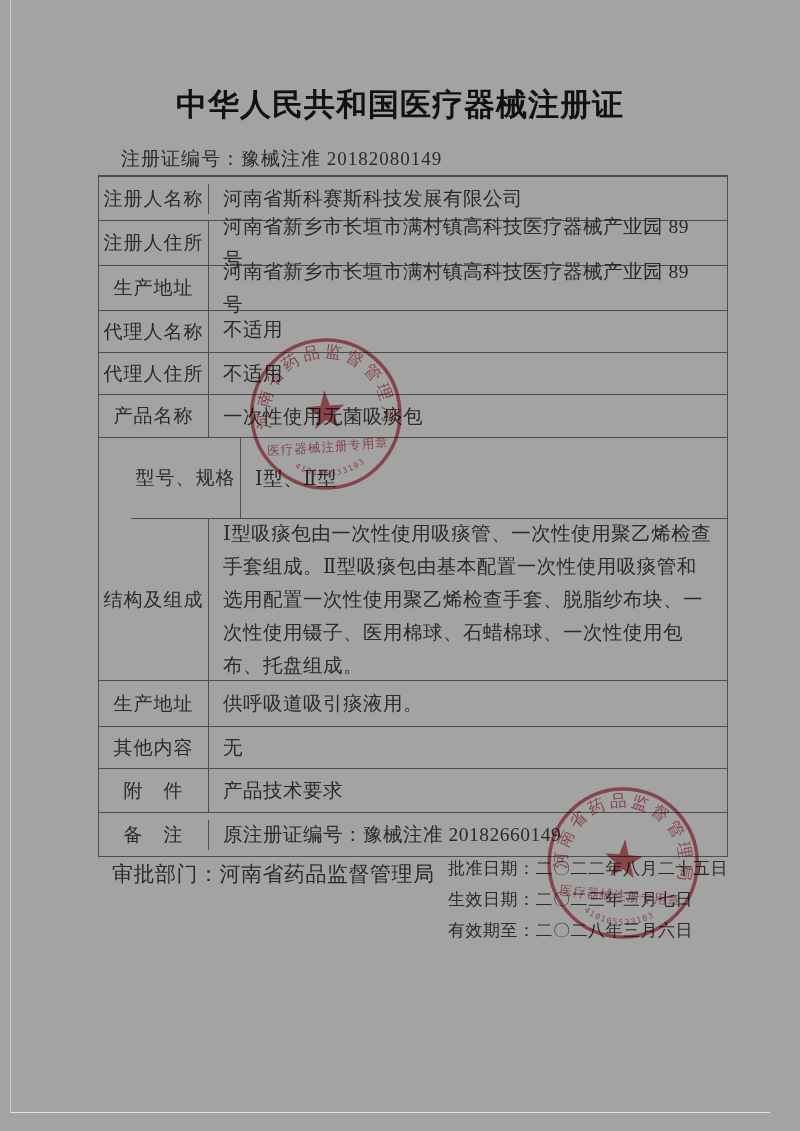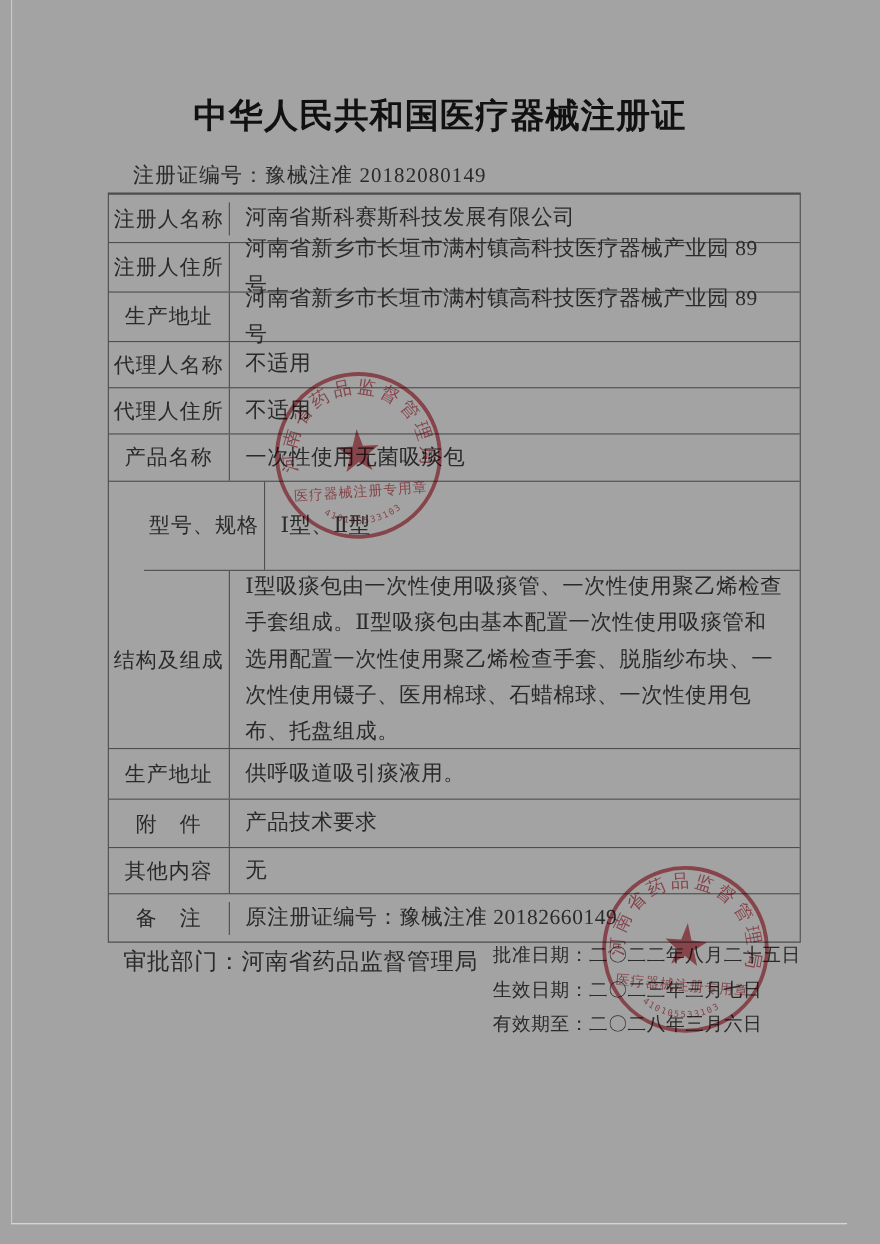--- a/index.html
+++ b/index.html
@@ -87,28 +87,28 @@
   <div class="trow" style="height: 162px;">
     <div class="cell label">结构及组成</div>
     <div class="cell value">Ⅰ型吸痰包由一次性使用吸痰管、一次性使用聚乙烯检查手套组成。Ⅱ型吸痰包由基本配置一次性使用吸痰管和选用配置一次性使用聚乙烯检查手套、脱脂纱布块、一次性使用镊子、医用棉球、石蜡棉球、一次性使用包布、托盘组成。</div>
   </div>
 
   <div class="trow" style="height: 46px;">
     <div class="cell label">生产地址</div>
     <div class="cell value">供呼吸道吸引痰液用。</div>
   </div>
 
+  <div class="trow" style="height: 42px;">
+    <div class="cell label">其他内容</div>
+    <div class="cell value">无</div>
+  </div>
+
   <div class="trow" style="height: 44px;">
     <div class="cell label">附　件</div>
     <div class="cell value">产品技术要求</div>
-  </div>
-
-  <div class="trow" style="height: 42px;">
-    <div class="cell label">其他内容</div>
-    <div class="cell value">无</div>
   </div>
 
   <div class="trow" style="height: 43px;">
     <div class="cell label">备　注</div>
     <div class="cell value">原注册证编号：豫械注准 20182660149</div>
   </div>
 </div>
 
   <div class="footer-dept"><span>审批部门：</span><span>河南省药品监督管理局</span></div>
 

